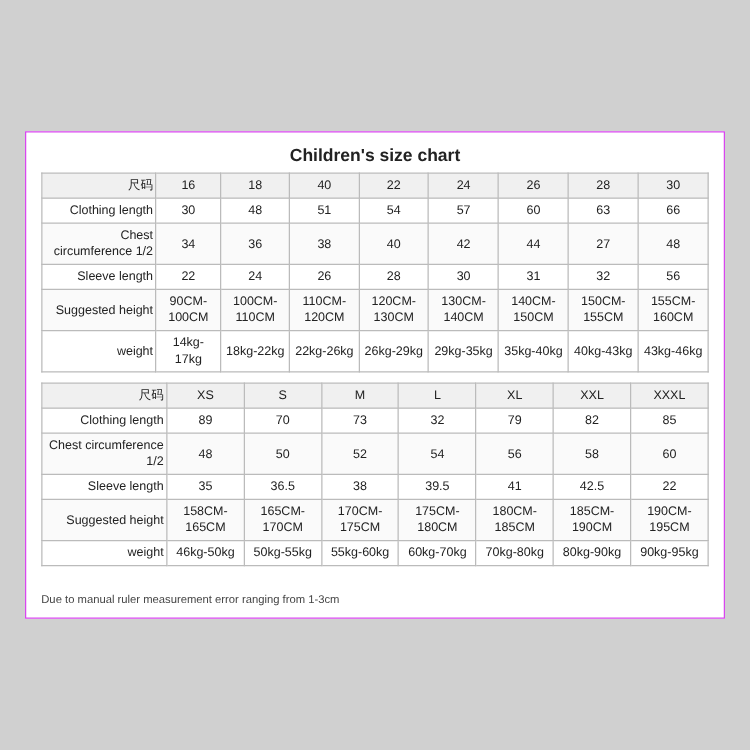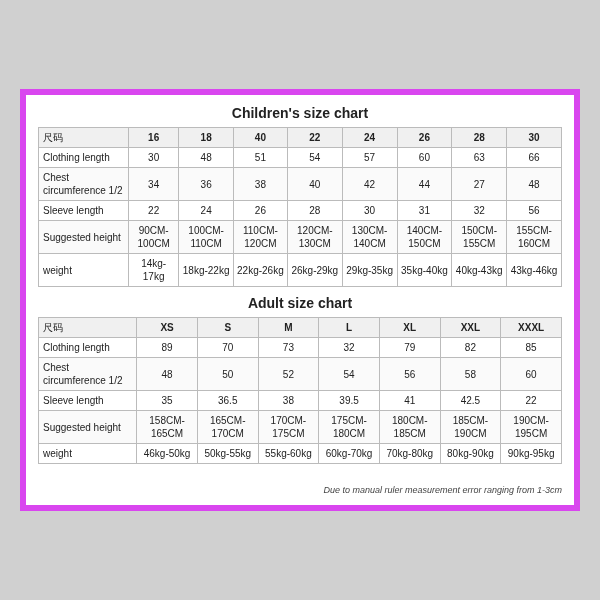--- a/index.html
+++ b/index.html
@@ -7,21 +7,21 @@
       background: #d0d0d0;
       display: flex;
       justify-content: center;
       align-items: center;
       width: 600px;
       height: 600px;
       font-family: Arial, sans-serif;
     }
     .chart-container {
       background: #fff;
-      border: 6px solid #d946ef;
+      border: 1px solid #d946ef;
       padding: 10px 12px;
       width: 560px;
     }
     .chart-title {
       text-align: center;
       font-size: 14px;
       font-weight: bold;
       margin-bottom: 6px;
       color: #222;
     }
@@ -33,44 +33,43 @@
     }
     th, td {
       border: 1px solid #bbb;
       text-align: center;
       padding: 3px 2px;
       vertical-align: middle;
       line-height: 1.3;
     }
     thead th {
       background: #f0f0f0;
-      font-weight: bold;
+      font-weight: normal;
       font-size: 10px;
     }
     tbody tr:nth-child(even) {
       background: #fafafa;
     }
     tbody tr:nth-child(odd) {
       background: #fff;
     }
     .row-label {
-      text-align: left;
+      text-align: right;
       padding-left: 4px;
       font-weight: normal;
       min-width: 55px;
     }
     .section-gap {
       height: 8px;
     }
     .footer-note {
-      text-align: right;
+      text-align: left;
       font-size: 9px;
       color: #444;
       margin-top: 21px;
-      font-style: italic;
     }
   </style>
 </head>
 <body>
 
 <div class="chart-container">
 
   <div class="chart-title">Children's size chart</div>
   <table>
     <thead>
@@ -140,21 +139,20 @@
           <td>29kg-35kg</td>
           <td>35kg-40kg</td>
           <td>40kg-43kg</td>
           <td>43kg-46kg</td>
         </tr>
       </tbody>
   </table>
 
   <div class="section-gap"></div>
 
-  <div class="chart-title">Adult size chart</div>
   <table>
     <thead>
       <tr id="adult-header-row">
           <th class="row-label">尺码</th>
           <th>XS</th>
           <th>S</th>
           <th>M</th>
           <th>L</th>
           <th>XL</th>
           <th>XXL</th>

